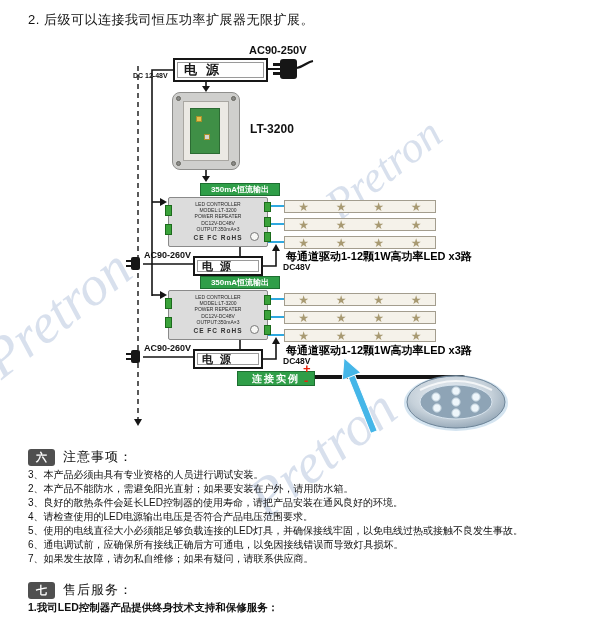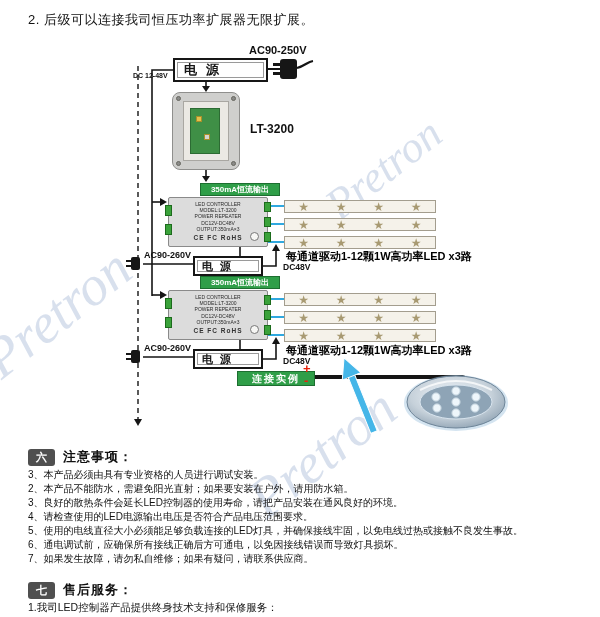--- a/index.html
+++ b/index.html
@@ -49,23 +49,23 @@
   .plug { background:#161616; border-radius:3px; }
   .prong { position:absolute; background:#161616; }
 
   .exbox { background:#2f9e48; border:1px solid #1d6e30; color:#fff; display:flex; align-items:center; justify-content:center;
            font-size:10px; font-weight:bold; letter-spacing:2px; }
   .pm { color:#e8220a; font-weight:bold; font-size:13px; line-height:11px; }
 
   .sec-row { display:flex; align-items:center; }
   .badge { display:inline-flex; align-items:center; justify-content:center; background:#4f4f4f; color:#fff;
            font-weight:bold; font-size:11px; padding:1px 8px; border-radius:3px; margin-right:8px; }
-  .sec-title { font-size:13px; font-weight:bold; color:#111; letter-spacing:1px; }
+  .sec-title { font-size:13px; font-weight:normal; color:#111; letter-spacing:1px; }
   .note-item { font-size:10px; line-height:14px; color:#111; }
-  .svc-line { font-size:10.5px; font-weight:400; color:#111; }
+  .svc-line { font-size:10.5px; font-weight:700; color:#111; }
 </style>
 </head>
 <body>
 
 <div class="page">
 
   <div class="wm" style="left:-30px; top:340px; font-size:56px;">Pretron</div>
   <div class="wm" style="left:235px; top:480px; font-size:56px;">Pretron</div>
   <div class="wm" style="left:315px; top:190px; font-size:44px;">Pretron</div>
 

